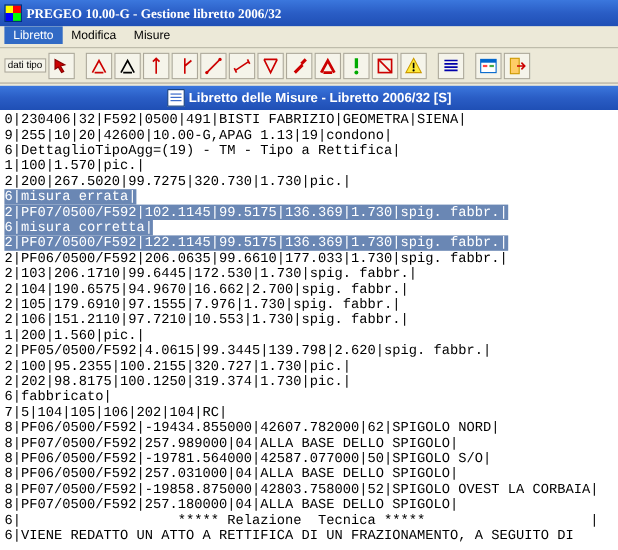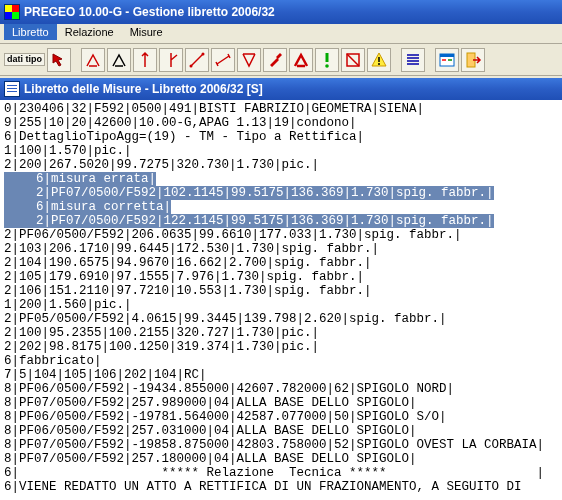--- a/index.html
+++ b/index.html
@@ -13,20 +13,21 @@
   }
   .titlebar {
     background: linear-gradient(to bottom, #3b77dd 0%, #2a5dc5 50%, #1f4fb5 100%);
     color: white;
     height: 24px;
     display: flex;
     align-items: center;
     padding: 0 4px;
     font-weight: bold;
     font-size: 12px;
+    font-family: Liberation Serif, serif;
   }
   .titlebar .appicon {
     width: 16px; height: 16px;
     background: repeating-conic-gradient(#f00 0 25%, #0f0 0 50%, #00f 0 75%, #ff0 0 100%);
     margin-right: 4px;
     border: 1px solid #00307a;
   }
   .menubar {
     background: #ece9d8;
     height: 20px;
@@ -65,32 +66,32 @@
   .tbtn svg { width: 18px; height: 18px; }
   .tsep { width: 6px; }
   .dati-tipo {
     font-size: 9px;
     line-height: 9px;
     text-align: center;
     padding: 1px 2px;
     border: 1px solid #aca899;
     background: #f5f4ea;
     cursor: pointer;
-    font-weight: bold;
   }
   .child-titlebar {
     background: linear-gradient(to bottom, #3b77dd 0%, #2a5dc5 50%, #1f4fb5 100%);
     color: white;
     height: 22px;
     display: flex;
     align-items: center;
     padding: 0 4px;
     font-weight: bold;
     font-size: 12px;
     margin-top: 2px;
+    justify-content: center;
   }
   .child-titlebar .docicon {
     width: 16px; height: 16px;
     background: #fff;
     border: 1px solid #00307a;
     margin-right: 4px;
     position: relative;
   }
   .child-titlebar .docicon::before {
     content: "";
@@ -108,34 +109,33 @@
     height: calc(500px - 24px - 20px - 32px - 22px - 2px);
     overflow: hidden;
     white-space: pre;
     color: #000;
   }
   .line { display: block; }
   .line.sel {
     background: #6a87b4;
     color: #fff;
     width: fit-content;
-    padding-left: 32px;
   }
 </style>
 </head>
 <body>
 
 <div class="titlebar">
   <div class="appicon"></div>
   <span>PREGEO 10.00-G - Gestione libretto 2006/32</span>
 </div>
 
 <div class="menubar">
   <div class="menuitem active">Libretto</div>
-  <div class="menuitem">Relazione</div>
+  <div class="menuitem">Modifica</div>
   <div class="menuitem">Misure</div>
 </div>
 
 <div class="toolbar">
   <div class="dati-tipo">dati
 tipo</div>
   <div class="tbtn">
       <svg viewBox="0 0 18 18">
         <path d="M3 3 L12 8 L8 9 L11 14 L9 15 L6 10 L3 12 Z" fill="#c00" stroke="#800"></path>
       </svg>

